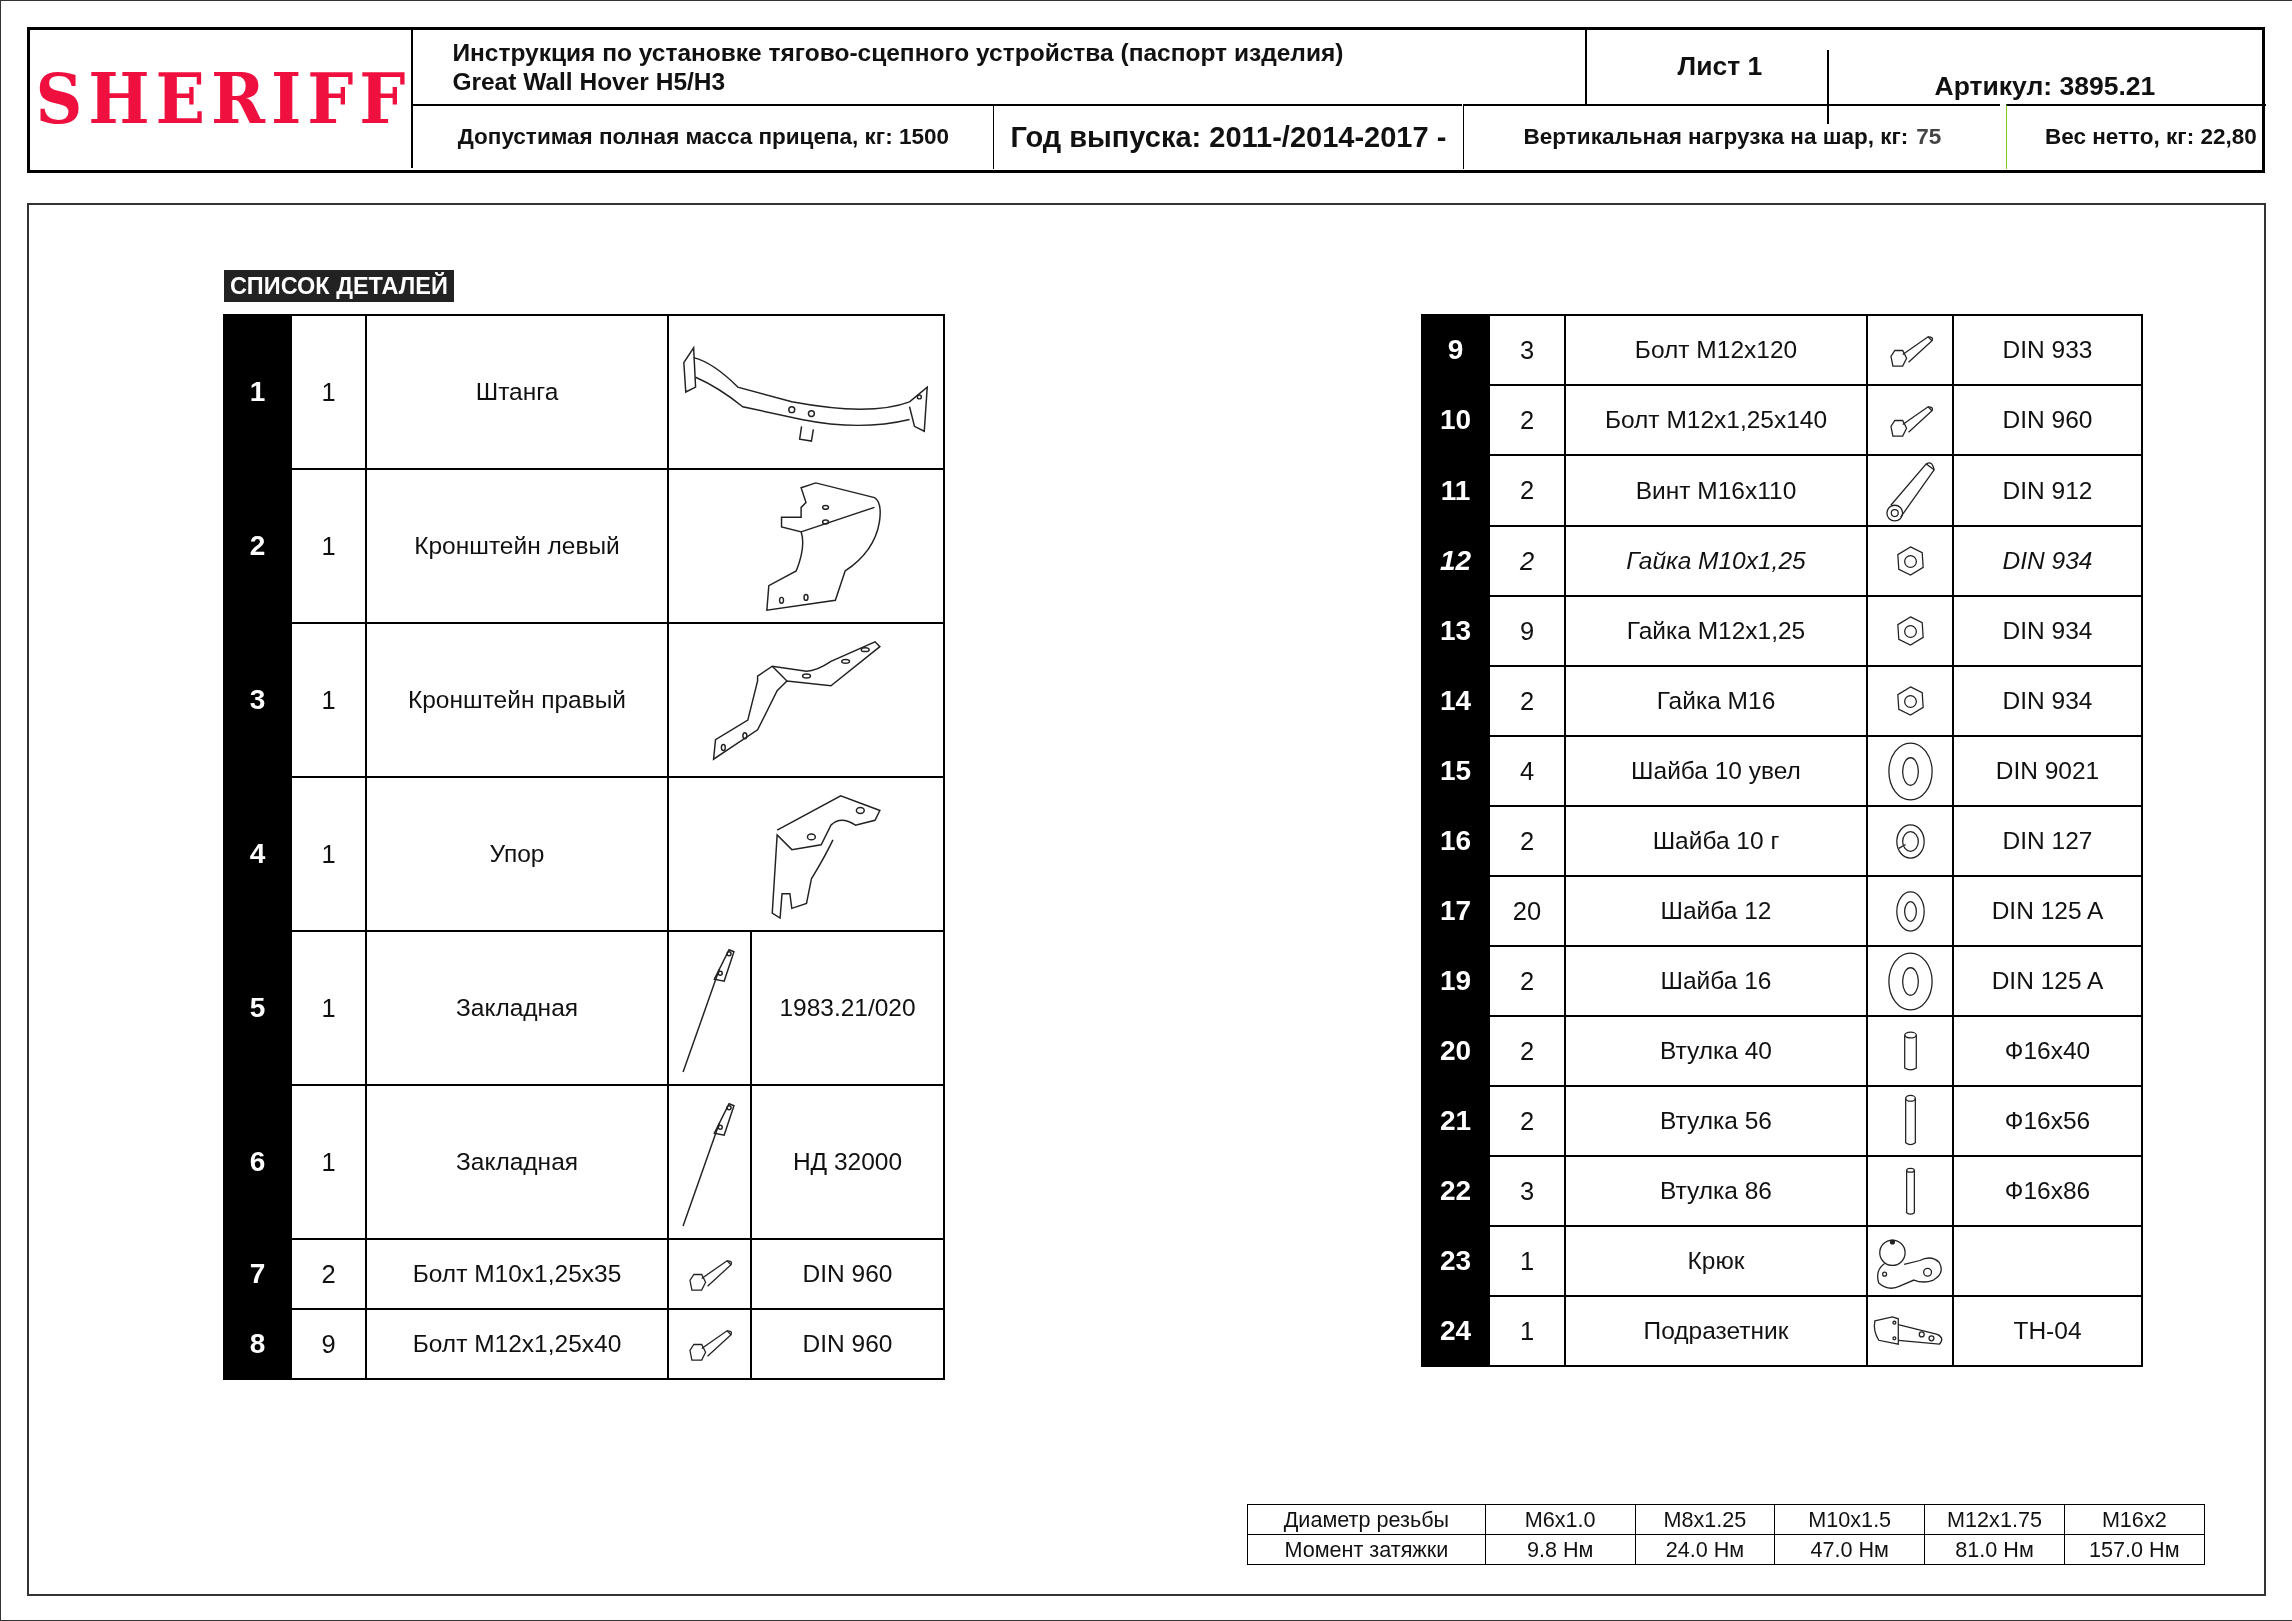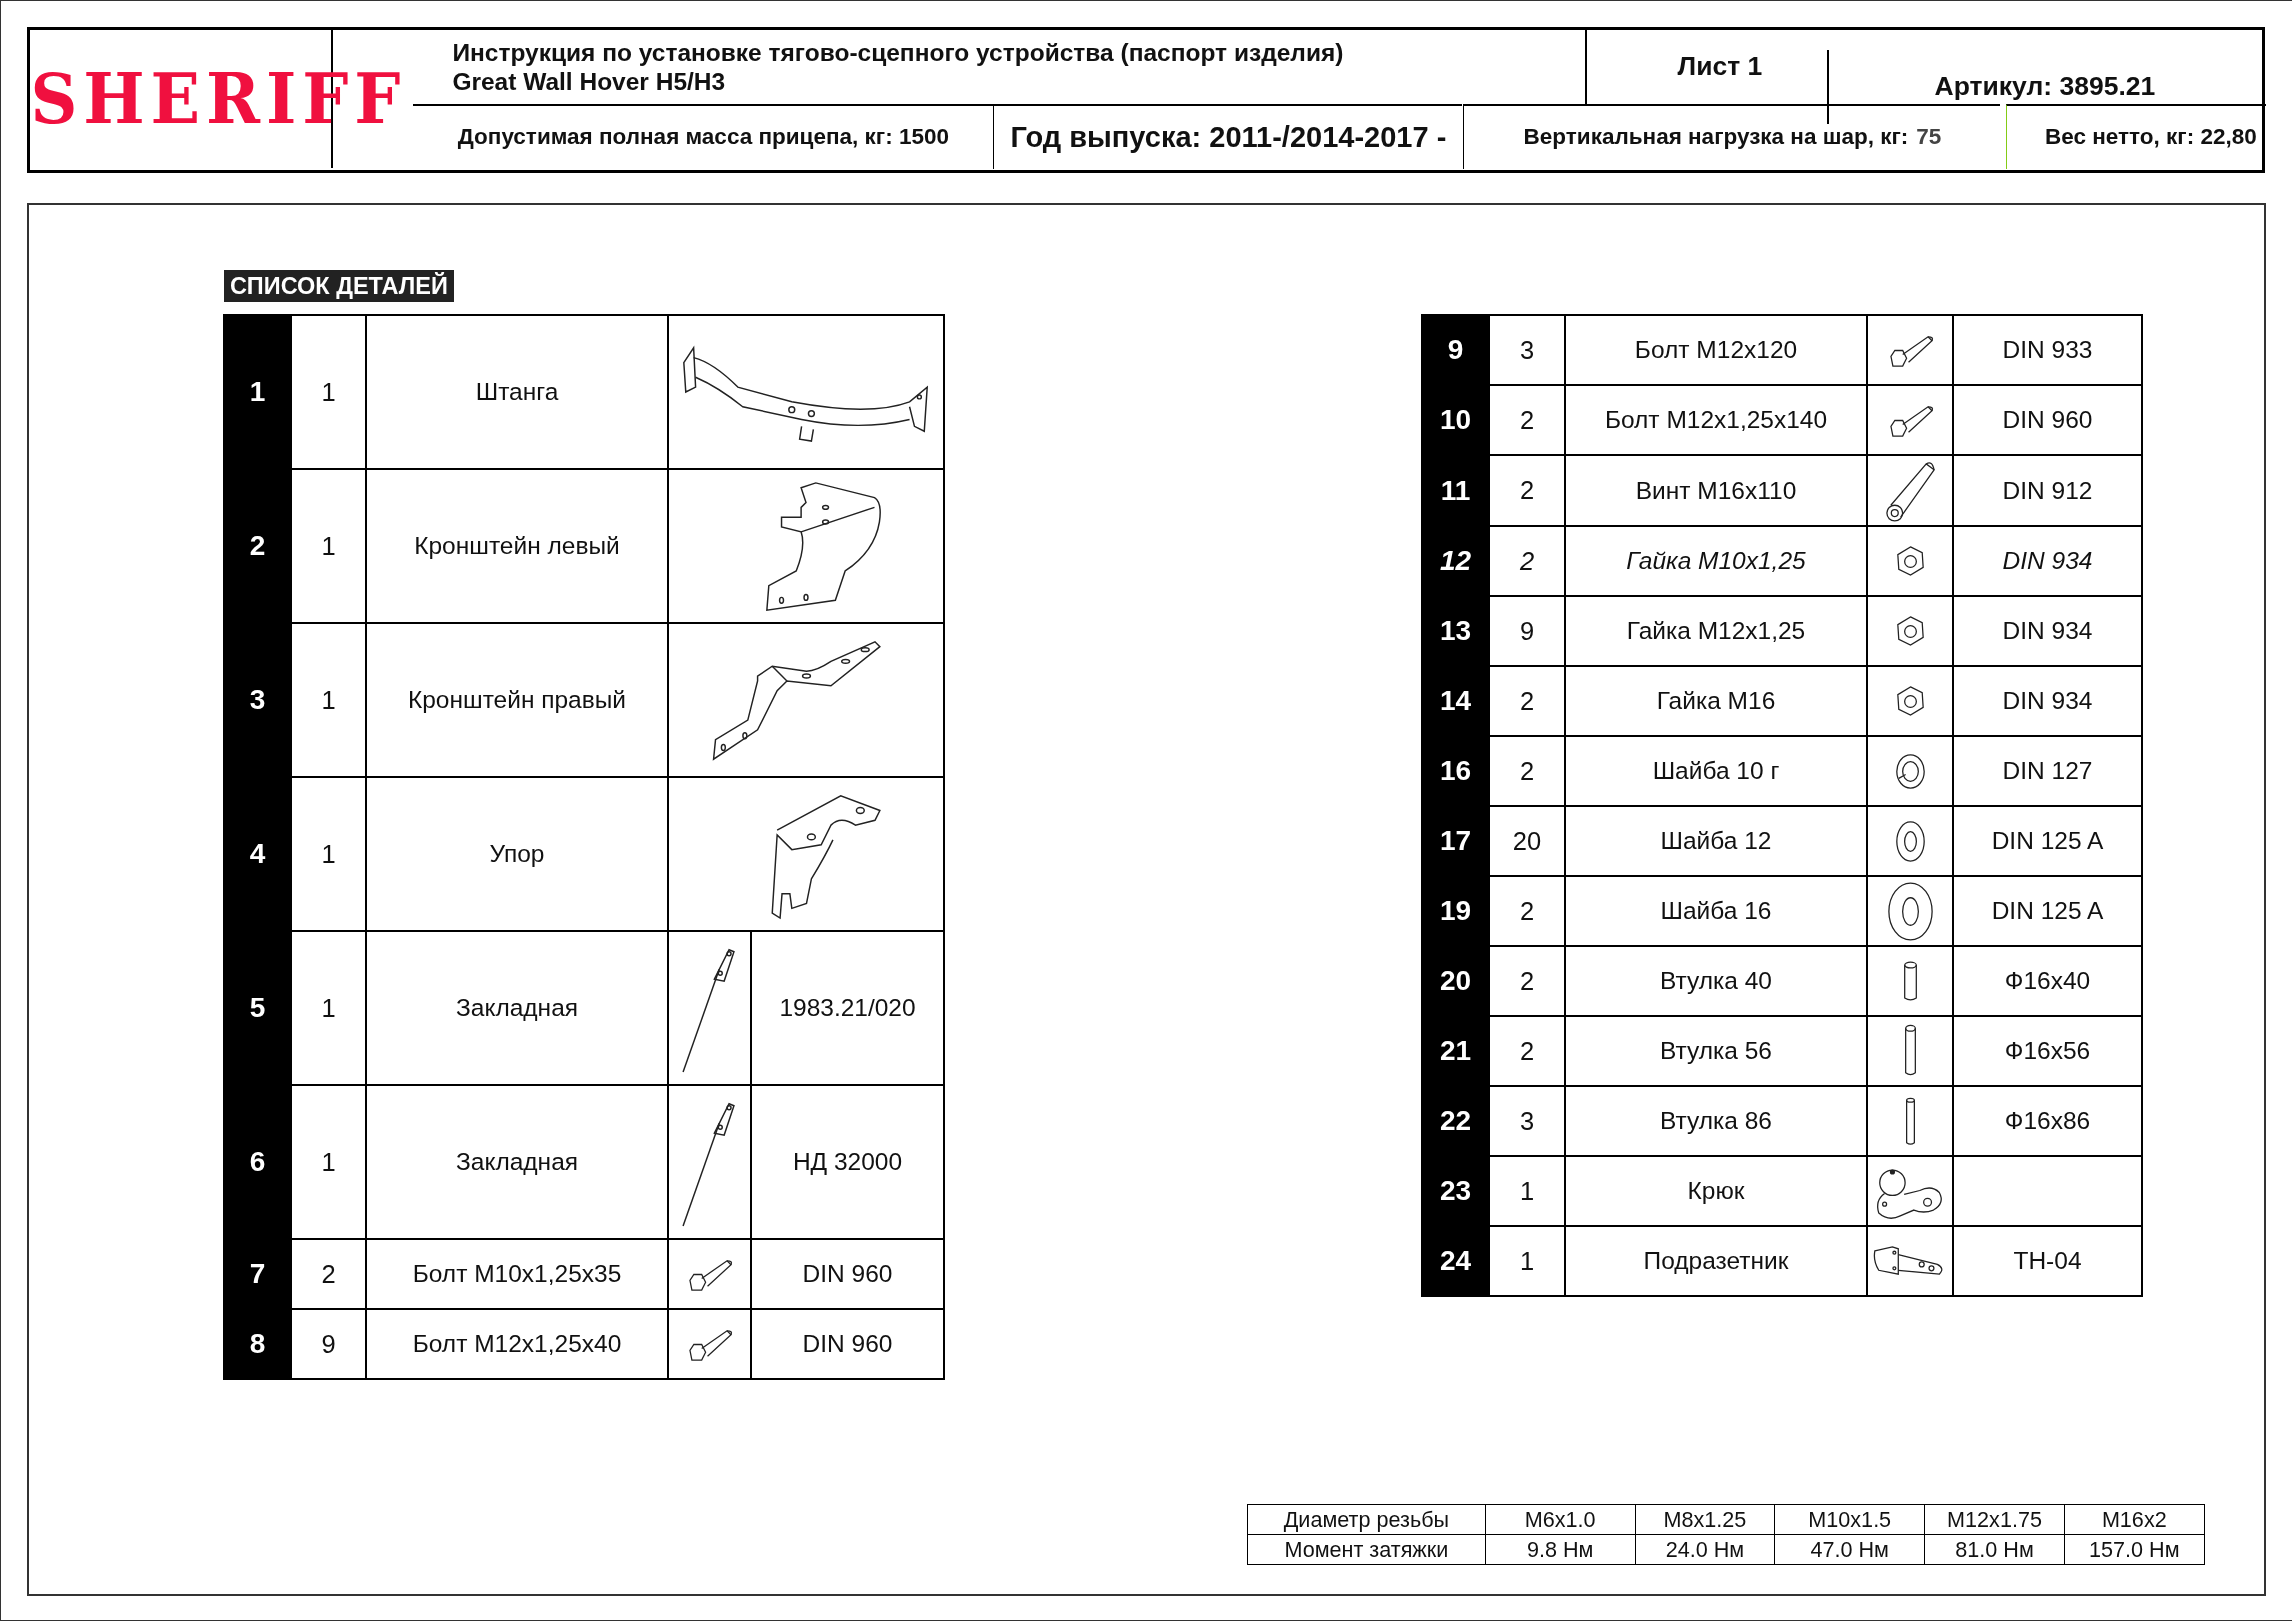--- a/index.html
+++ b/index.html
@@ -3,21 +3,21 @@
 <meta charset="utf-8">
 <style>
   html, body { margin:0; padding:0; background:#fff; }
   body { width:2293px; height:1621px; position:relative; overflow:hidden;
          font-family:"Liberation Sans", sans-serif; color:#111; }
   .page-border { position:absolute; left:0; top:0; width:2291px; height:1619px; border:1px solid #333; }
   .abs { position:absolute; box-sizing:border-box; }
   
   .hdr { left:27.4px; top:26.5px; width:2238px; height:146px; border:3.9px solid #000; }
   .hcell { position:absolute; box-sizing:border-box; display:flex; align-items:center; }
-  .logo-cell { left:0; top:0; width:303px; height:138px; border-right:2.9px solid #000; justify-content:flex-start; }
+  .logo-cell { left:0; top:0; width:383px; height:138px; border-right:2.9px solid #000; justify-content:flex-end; }
   .logo { font-family:"DejaVu Serif", serif; font-weight:bold; color:#f0103f; font-size:65px; letter-spacing:5.9px; transform:scaleY(1.05); }
   .title-cell { left:383px; top:0; width:1172px; height:74px; padding-left:39px; flex-direction:column; align-items:flex-start; justify-content:center; font-weight:bold; font-size:24.5px; line-height:29px; }
   .sheet-cell { left:1555px; top:0; width:267px; height:74px; border-left:2px solid #000; justify-content:center; font-weight:bold; font-size:26.5px; }
   .art-cell { left:1797px; top:0; width:433px; height:74px; border-left:2px solid #000; justify-content:center; font-weight:bold; font-size:26.5px;margin-top:20px; }
   .row2 { top:74px; height:65px; border-top:2.9px solid #000; font-weight:bold; font-size:22.5px; justify-content:center; }
   .r2a { left:383px; width:580px; }
   .r2b { left:963px; width:469px; border-left:1px solid #000; font-size:29px; }
   .r2c { left:1433px; width:537px; border-left:1px solid #000; }
   .r2d { left:1976px; width:260px; border-left:1px solid #84cc16;padding-left:28px; }
   .r2c .dim { color:#444; margin-left:7.8px; }
@@ -236,20 +236,30 @@
         <td class="num">14</td>
         <td class="qty">2</td>
         <td>Гайка М16</td>
         <td class="img"><span><svg width="39" height="39" viewBox="0 0 40 40" fill="none" stroke="#222" stroke-width="1.3">
               <polygon points="20,5 32,11 33,26 20,34 8,28 7,13"></polygon>
               <circle cx="20" cy="20" r="6"></circle>
             </svg></span></td>
         <td>DIN 934</td>
       </tr>
       <tr style="height: 70px;">
+        <td class="num">15</td>
+        <td class="qty">4</td>
+        <td>Шайба 10 увел</td>
+        <td class="img"><span><svg width="55" height="65" viewBox="0 0 56 66" fill="none" stroke="#222" stroke-width="1.3">
+              <ellipse cx="28" cy="33" rx="22" ry="29"></ellipse>
+              <ellipse cx="28" cy="33" rx="8" ry="14"></ellipse>
+            </svg></span></td>
+        <td>DIN 9021</td>
+      </tr>
+      <tr style="height: 70px;">
         <td class="num">16</td>
         <td class="qty">2</td>
         <td>Шайба 10 г</td>
         <td class="img"><span><svg width="43" height="45" viewBox="0 0 44 46" fill="none" stroke="#222" stroke-width="1.3">
               <ellipse cx="22" cy="23" rx="14" ry="17"></ellipse>
               <ellipse cx="22" cy="23" rx="8" ry="10"></ellipse>
               <path d="M10 30 L17 26"></path>
             </svg></span></td>
         <td>DIN 127</td>
       </tr>

